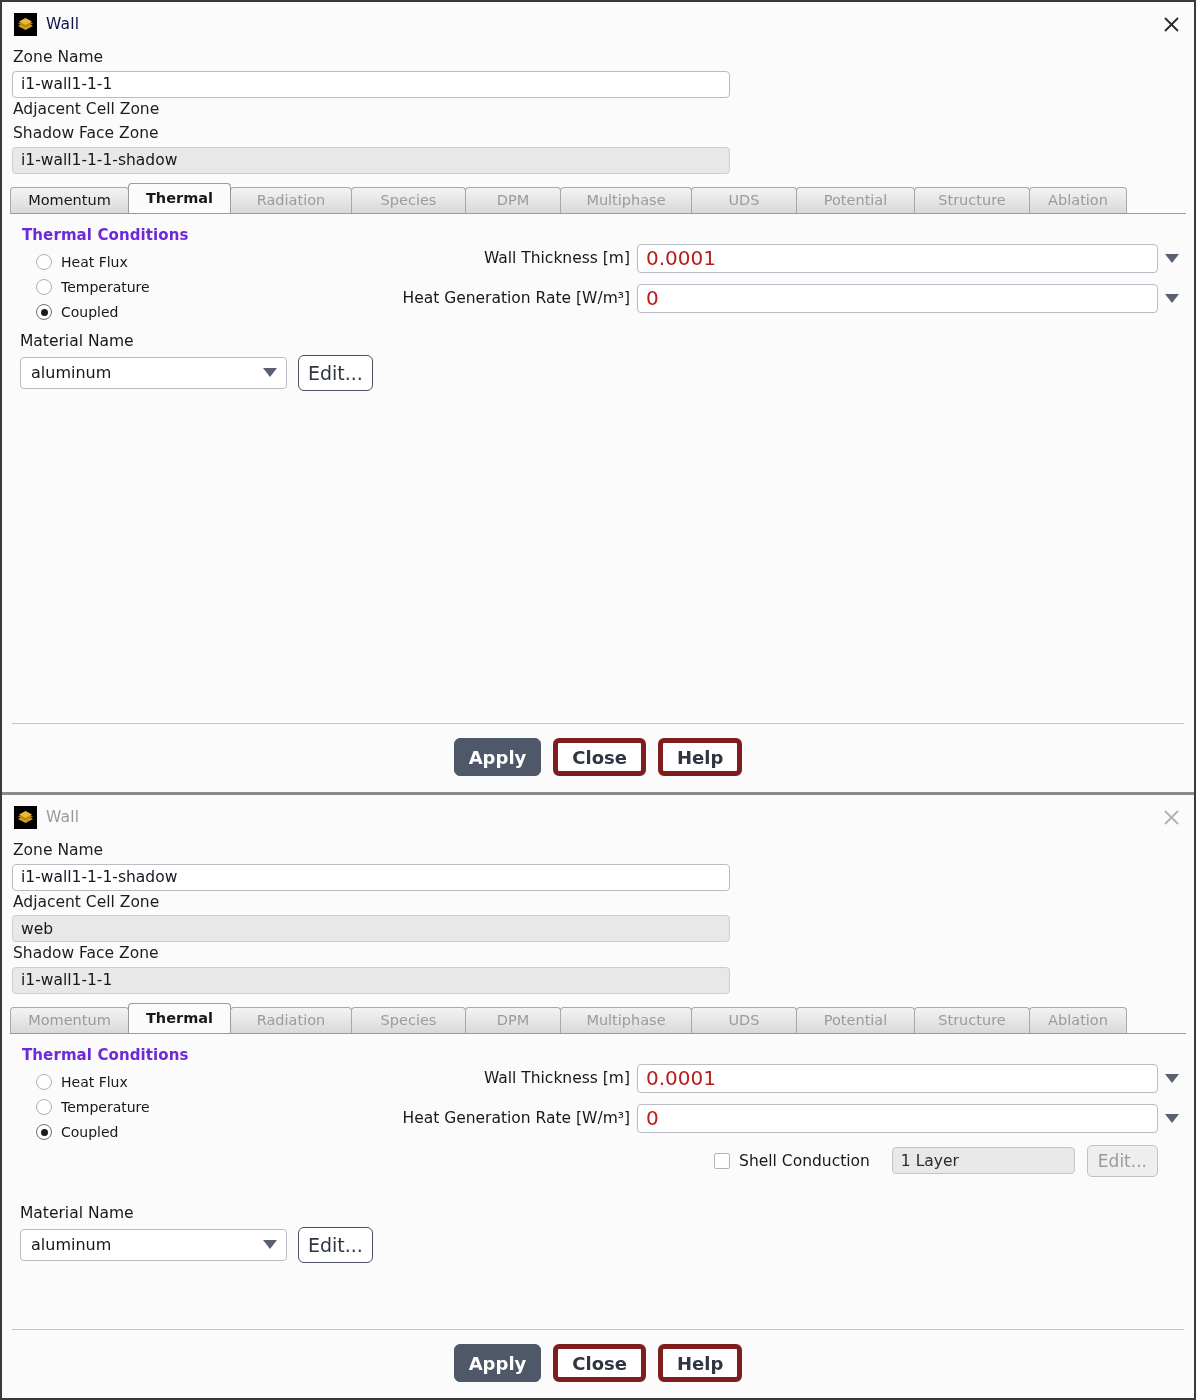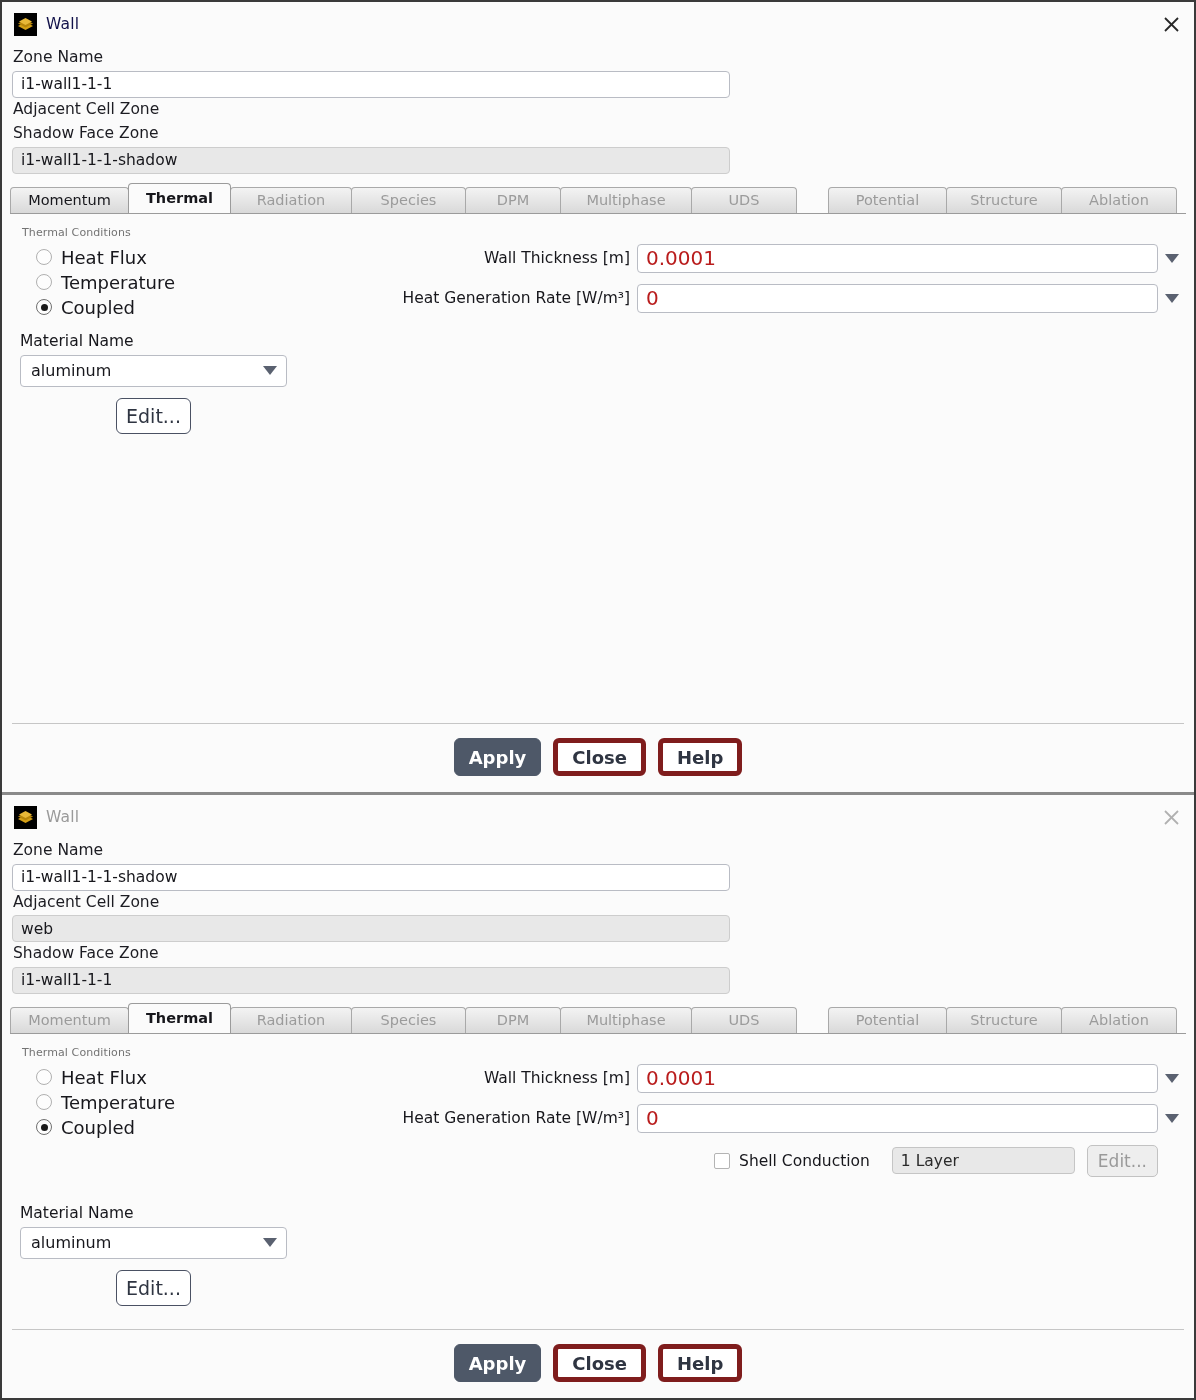--- a/index.html
+++ b/index.html
@@ -144,44 +144,44 @@
     position: relative;
     z-index: 3;
   }
   .tab-w-momentum { width: 119px; }
   .tab-w-thermal  { width: 103px; }
   .tab-w-radiation{ width: 122px; }
   .tab-w-species  { width: 115px; }
   .tab-w-dpm      { width: 96px; }
   .tab-w-multiphase{width: 132px; }
   .tab-w-uds      { width: 106px; }
-  .tab-w-potential{ width: 119px; margin-left: 32px; }
+  .tab-w-potential{ width: 119px; }
   .tab-w-structure{ width: 116px; }
-  .tab-w-ablation { width: 116px; margin-top: 44px; }
+  .tab-w-ablation { width: 98px; margin-top: 44px; }
 
   
   .panel {
     flex: 1 1 auto;
     border-top: 1px solid #9b9b9b;
     background: #fbfbfb;
     position: relative;
     margin: 0 8px;
     min-height: 0;
   }
   .panel-inner {
     position: relative;
     height: 100%;
     padding: 12px 2px 0 2px;
     box-sizing: border-box;
   }
 
   .section-title {
-    font-size: 11px;
-    font-weight: normal;
-    color: #737373;
+    font-size: 15px;
+    font-weight: bold;
+    color: #6d28d9;
     margin: 0 0 6px 10px;
     letter-spacing: 0.1px;
   }
 
   
   .radio-group { margin-left: 24px; }
   .radio-row {
     display: flex;
     align-items: center;
     gap: 9px;
@@ -200,21 +200,21 @@
   }
   .radio-row.selected .radio-mark { border-color: #6f6f6f; }
   .radio-row.selected .radio-mark::after {
     content: "";
     position: absolute;
     left: 3.5px; top: 3.5px;
     width: 7px; height: 7px;
     border-radius: 50%;
     background: #1b1b1b;
   }
-  .radio-label { font-size: 18px; color: #17171c; }
+  .radio-label { font-size: 14px; color: #17171c; }
 
   
   .right-fields {
     position: absolute;
     top: 30px;
     left: 370px;
     right: 0;
   }
   .rf-row {
     display: flex;
@@ -312,21 +312,21 @@
   
   .material-block {
     position: absolute;
     left: 10px;
   }
   .material-label {
     font-size: 15.5px;
     color: #17171c;
     margin-bottom: 5px;
   }
-  .material-row { display: flex; align-items: center; gap: 11px; flex-direction: column; }
+  .material-row { display: flex; align-items: center; gap: 11px; }
   .select-box {
     width: 267px;
     height: 32px;
     box-sizing: border-box;
     background: #ffffff;
     border: 1px solid #b9bcc4;
     border-radius: 4px;
     display: flex;
     align-items: center;
     padding: 0 6px 0 10px;

